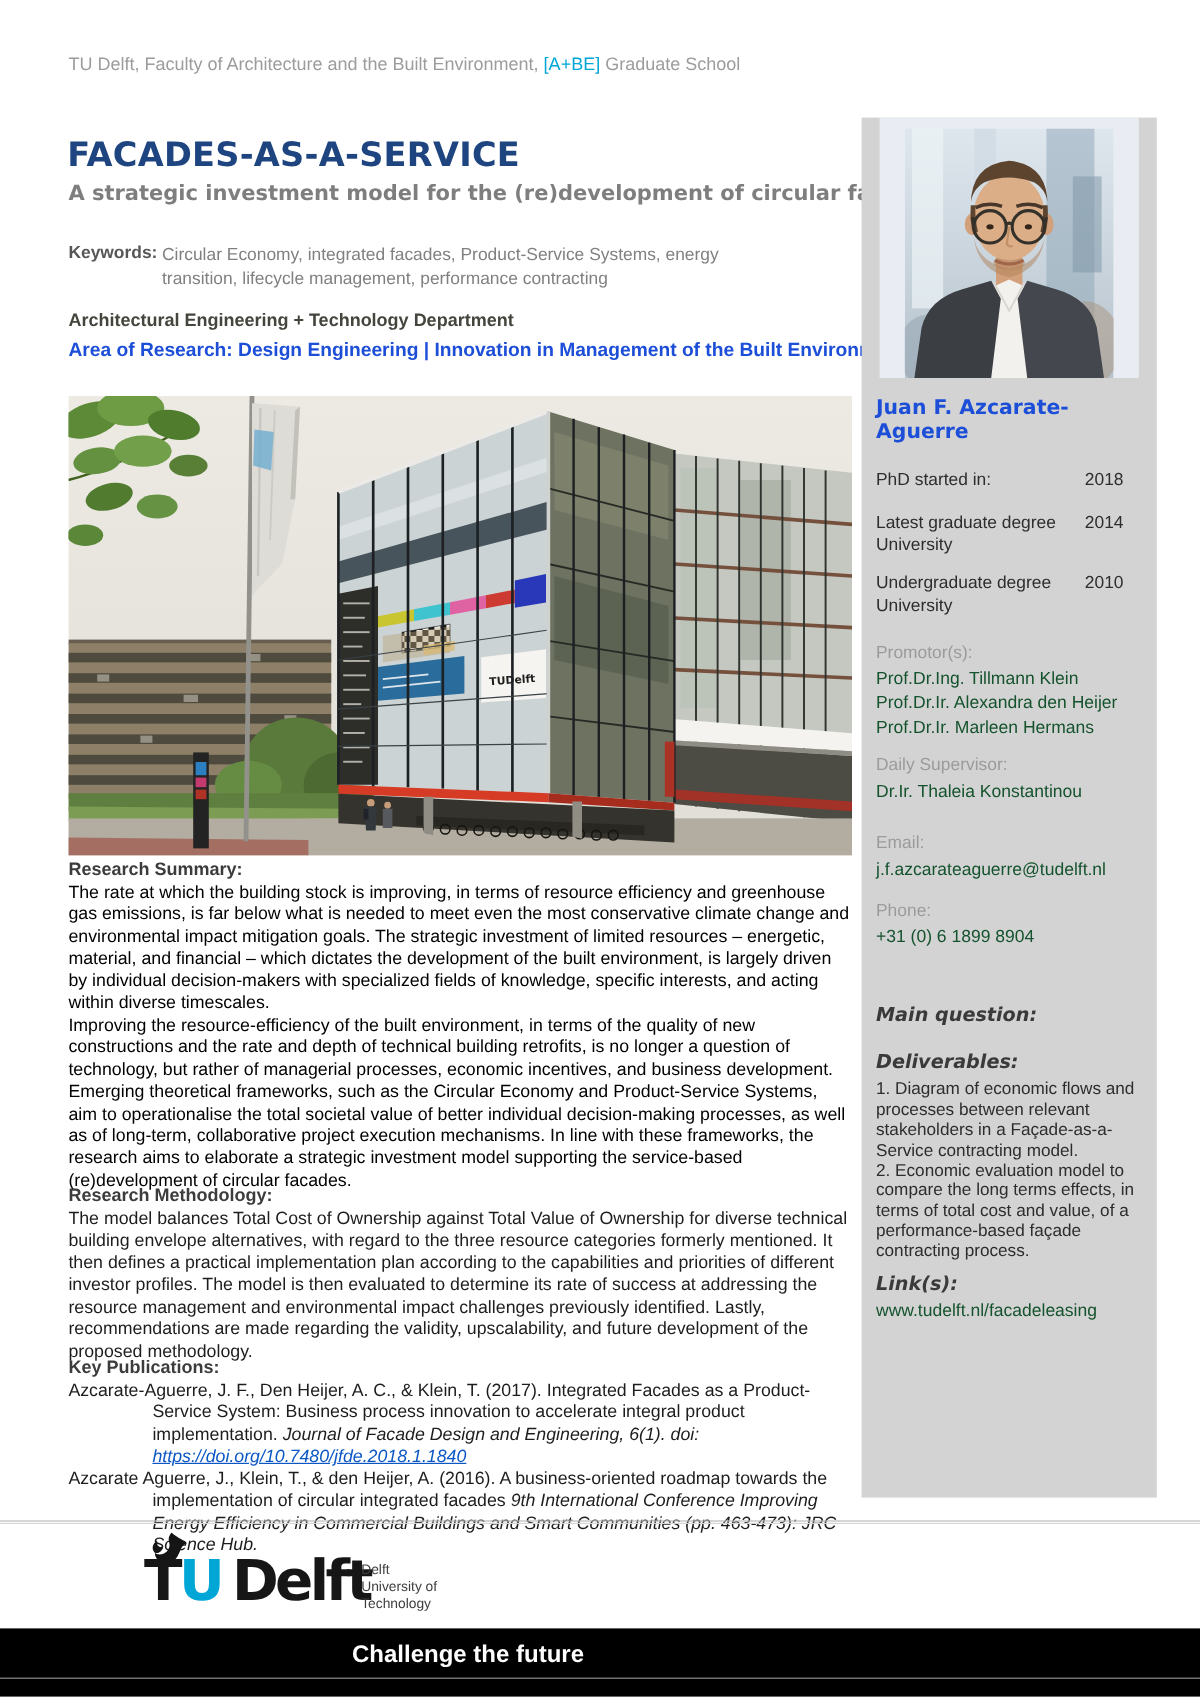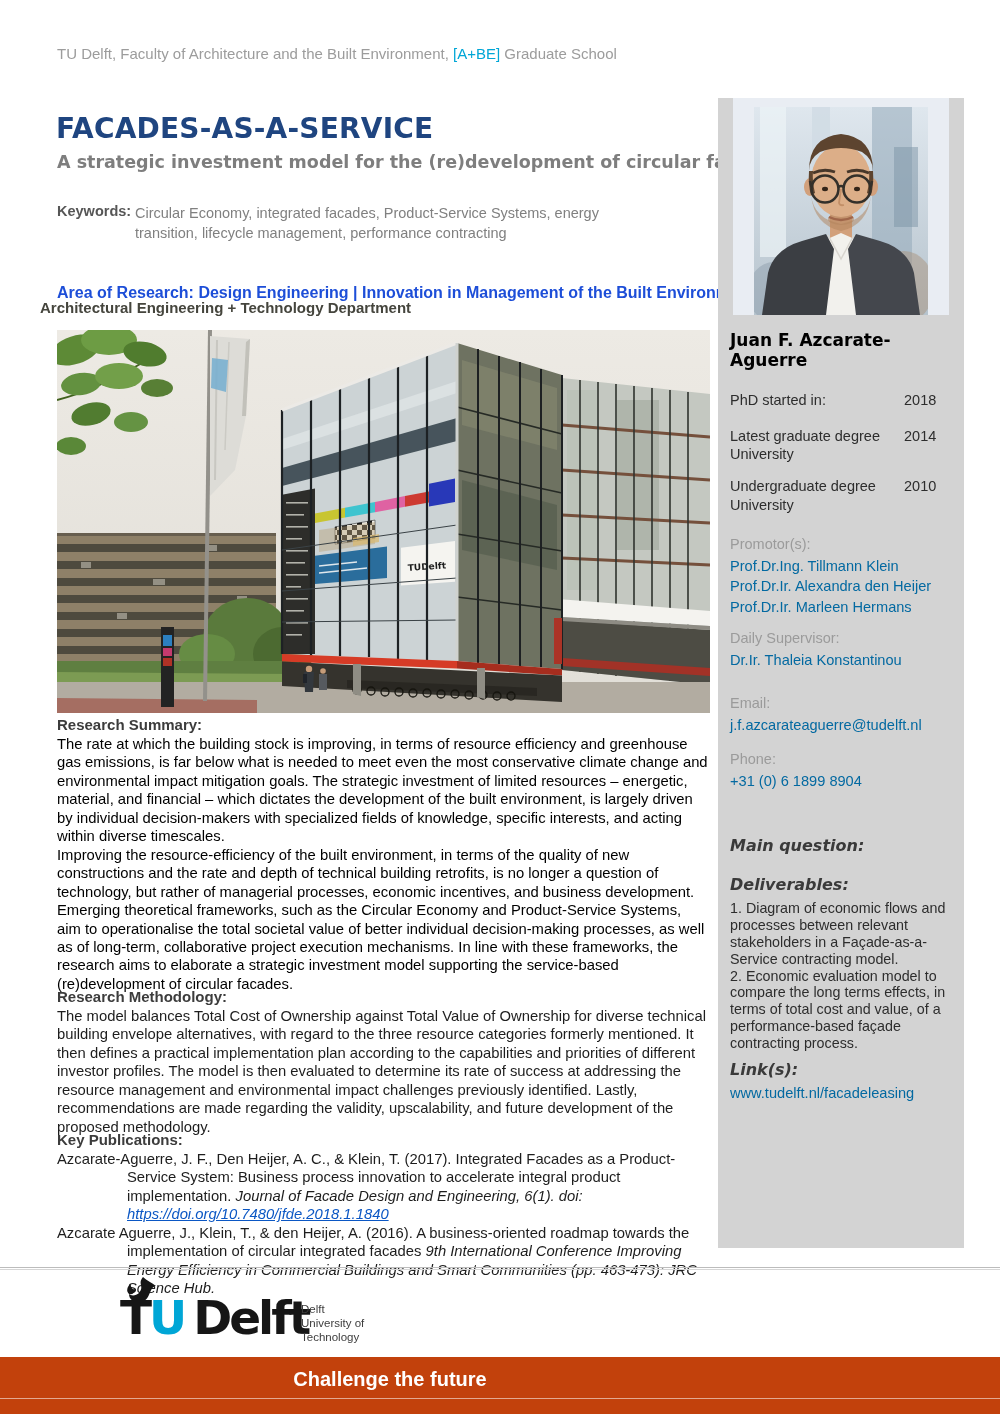--- a/index.html
+++ b/index.html
@@ -10,21 +10,21 @@
   .top-note{left:57px;top:45px;font-size:15px;color:#9c9c9c;}
   .abe{color:#00A6D6;}
   
   .title{left:56px;top:112px;font-family:"DejaVu Sans",sans-serif;font-size:28px;
          font-weight:bold;color:#1f4580;letter-spacing:.2px;text-align:right;}
   .subtitle{left:57px;top:152px;font-family:"DejaVu Sans",sans-serif;font-size:17.5px;
             font-weight:bold;color:#7e7e7e;}
   .keywords{left:57px;top:203px;width:630px;display:flex;}
   .kw-label{font-size:14.5px;font-weight:bold;color:#565656;width:78px;flex-shrink:0;}
   .kw-text{font-size:14.5px;color:#808080;width:505px;line-height:1.4;}
-  .dept{left:40px;top:257px;font-size:15px;font-weight:bold;color:#45453d;line-height:1.45;margin-top:40px;}
+  .dept{left:57px;top:257px;font-size:15px;font-weight:bold;color:#45453d;line-height:1.45;}
   .area{left:57px;top:284px;font-size:16px;font-weight:bold;color:#1d4ed8;}
   
   .photo{left:57px;top:330px;width:653px;height:383px;}
   
   .sec-head{font-size:15px;font-weight:bold;color:#3c3c3c;}
   .rs-head{left:57px;top:716px;}
   .rs-body{left:57px;top:735px;width:652px;font-size:14.8px;color:#000000;
            line-height:18.45px;white-space:pre-line;}
   .rm-head{left:57px;top:988px;}
   .rm-body{left:57px;top:1007px;width:652px;font-size:14.8px;color:#1d1d1d;line-height:18.45px;}
@@ -32,43 +32,43 @@
   .refs{left:57px;top:1150px;width:652px;font-size:14.8px;color:#1d1d1d;line-height:18.45px;}
   .ref{padding-left:70px;text-indent:-70px;}
   .it{font-style:italic;}
   .doi-link{color:#0b57c4;text-decoration:underline;font-style:italic;}
   
   .sidebar{left:718px;top:98px;width:246px;height:1150px;background:#d3d3d3;overflow:hidden;}
   .portrait-frame{margin:0 auto;width:216px;height:217px;background:#e9edf3;
                   display:flex;justify-content:center;align-items:flex-end;}
   .sb-inner{padding:0 12px;}
   .sb-name{margin-top:15px;font-family:"DejaVu Sans",sans-serif;font-size:17px;
-           font-weight:bold;color:#000000;}
+           font-weight:bold;color:#1d4ed8;}
   .fact{display:flex;font-size:14.5px;color:#2d2d2d;line-height:1.25;}
   .f1{margin-top:21px;} .f2{margin-top:18px;} .f3{margin-top:14px;}
   .fact-label{width:174px;flex-shrink:0;}
   .sb-label{font-size:14.5px;color:#9b9b9b;}
-  .sb-value{margin-top:4px;font-size:14.6px;color:#0369a1;line-height:1.42;}
+  .sb-value{margin-top:4px;font-size:14.6px;color:#14532d;line-height:1.42;}
   .m-prom{margin-top:22px;} .m-daily{margin-top:12px;} .m-email{margin-top:24px;}
   .m-phone{margin-top:16px;}
   .sb-h{font-family:"DejaVu Sans",sans-serif;font-size:16px;font-weight:bold;
         font-style:italic;color:#3a3a3a;}
   .m-mq{margin-top:44px;} .m-del{margin-top:20px;} .m-link{margin-top:8px;}
   .sb-body{margin-top:6px;font-size:14.3px;color:#2d2d2d;line-height:17.6px;}
   .del-body{line-height:16.9px;white-space:pre-line;}
   
   .rule{left:0;top:1267px;width:1000px;height:1px;border-top:1px solid #bcbcbc;
         border-bottom:1px solid #d6d6d6;}
   .flame{left:116px;top:1277px;}
   .logo-text{left:120px;top:1294px;font-family:"DejaVu Sans",sans-serif;font-size:47px;
              font-weight:bold;letter-spacing:-3px;color:#161616;line-height:1;}
   .lt-u{color:#00A6D6;}
   .lt-delft{margin-left:9px;}
   .org{left:301px;top:1303px;font-size:11.5px;color:#3e3e3e;line-height:1.2;}
-  .footer-bar{left:0;top:1357px;width:1000px;height:57px;background:#c2410c;}
+  .footer-bar{left:0;top:1357px;width:1000px;height:57px;background:#000000;}
   .tagline{position:absolute;top:11px;left:0;width:780px;text-align:center;color:#ffffff;
            font-weight:bold;font-size:20px;}
   .bar-line{position:absolute;top:41px;left:0;width:100%;height:1px;
             background:rgba(255,255,255,.55);}
 </style>
 </head>
 <body>
 
 <div class="abs top-note"><span>TU Delft, Faculty of Architecture and the Built Environment, </span><span class="abe">[A+BE]</span><span> Graduate School</span></div>
 

